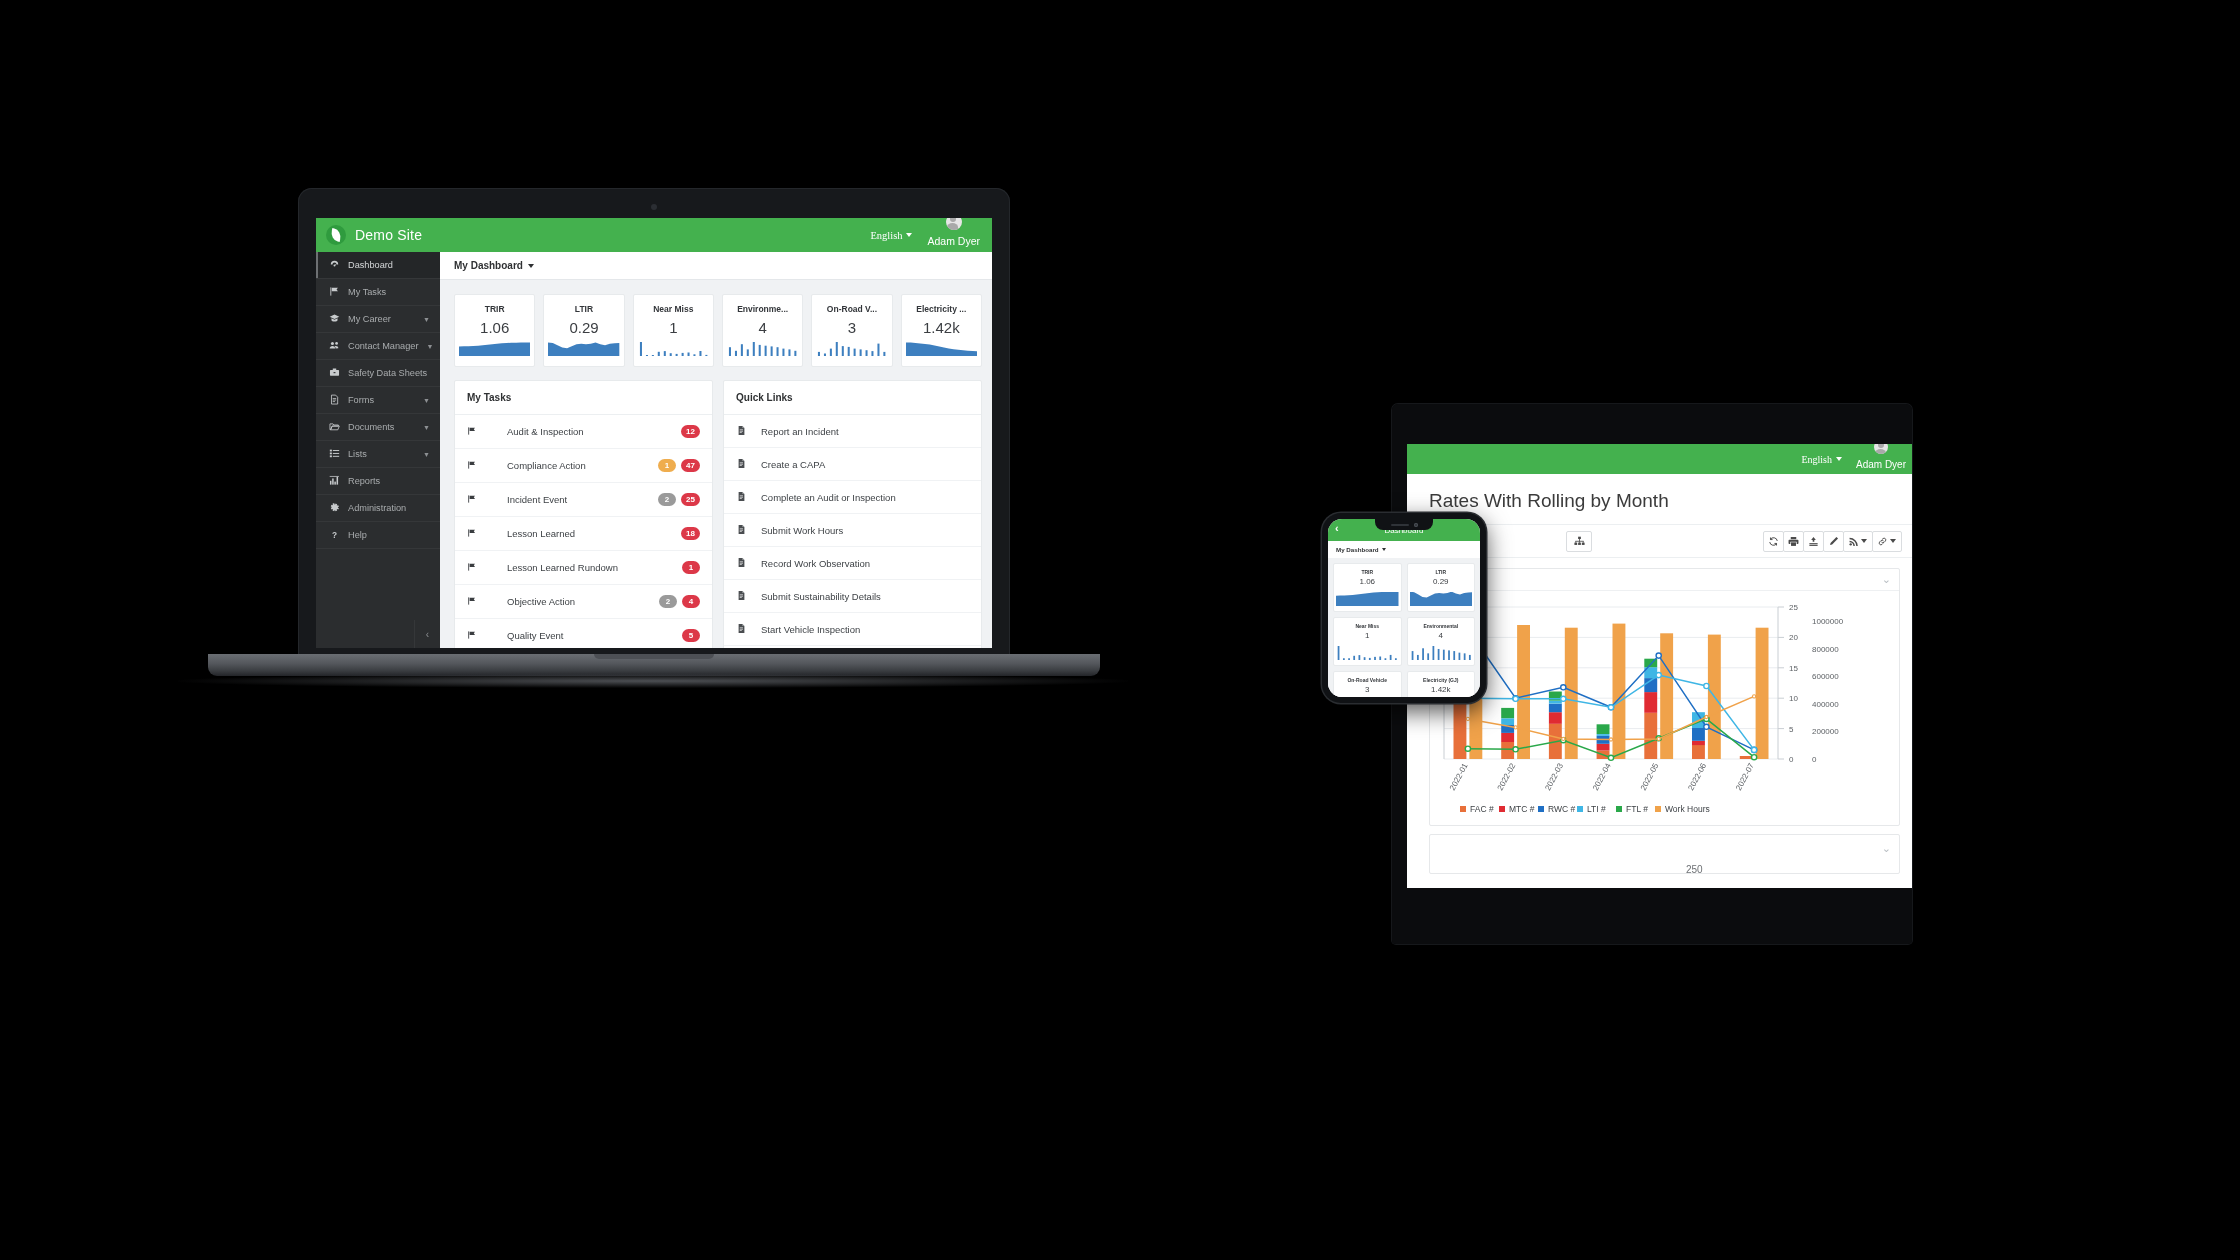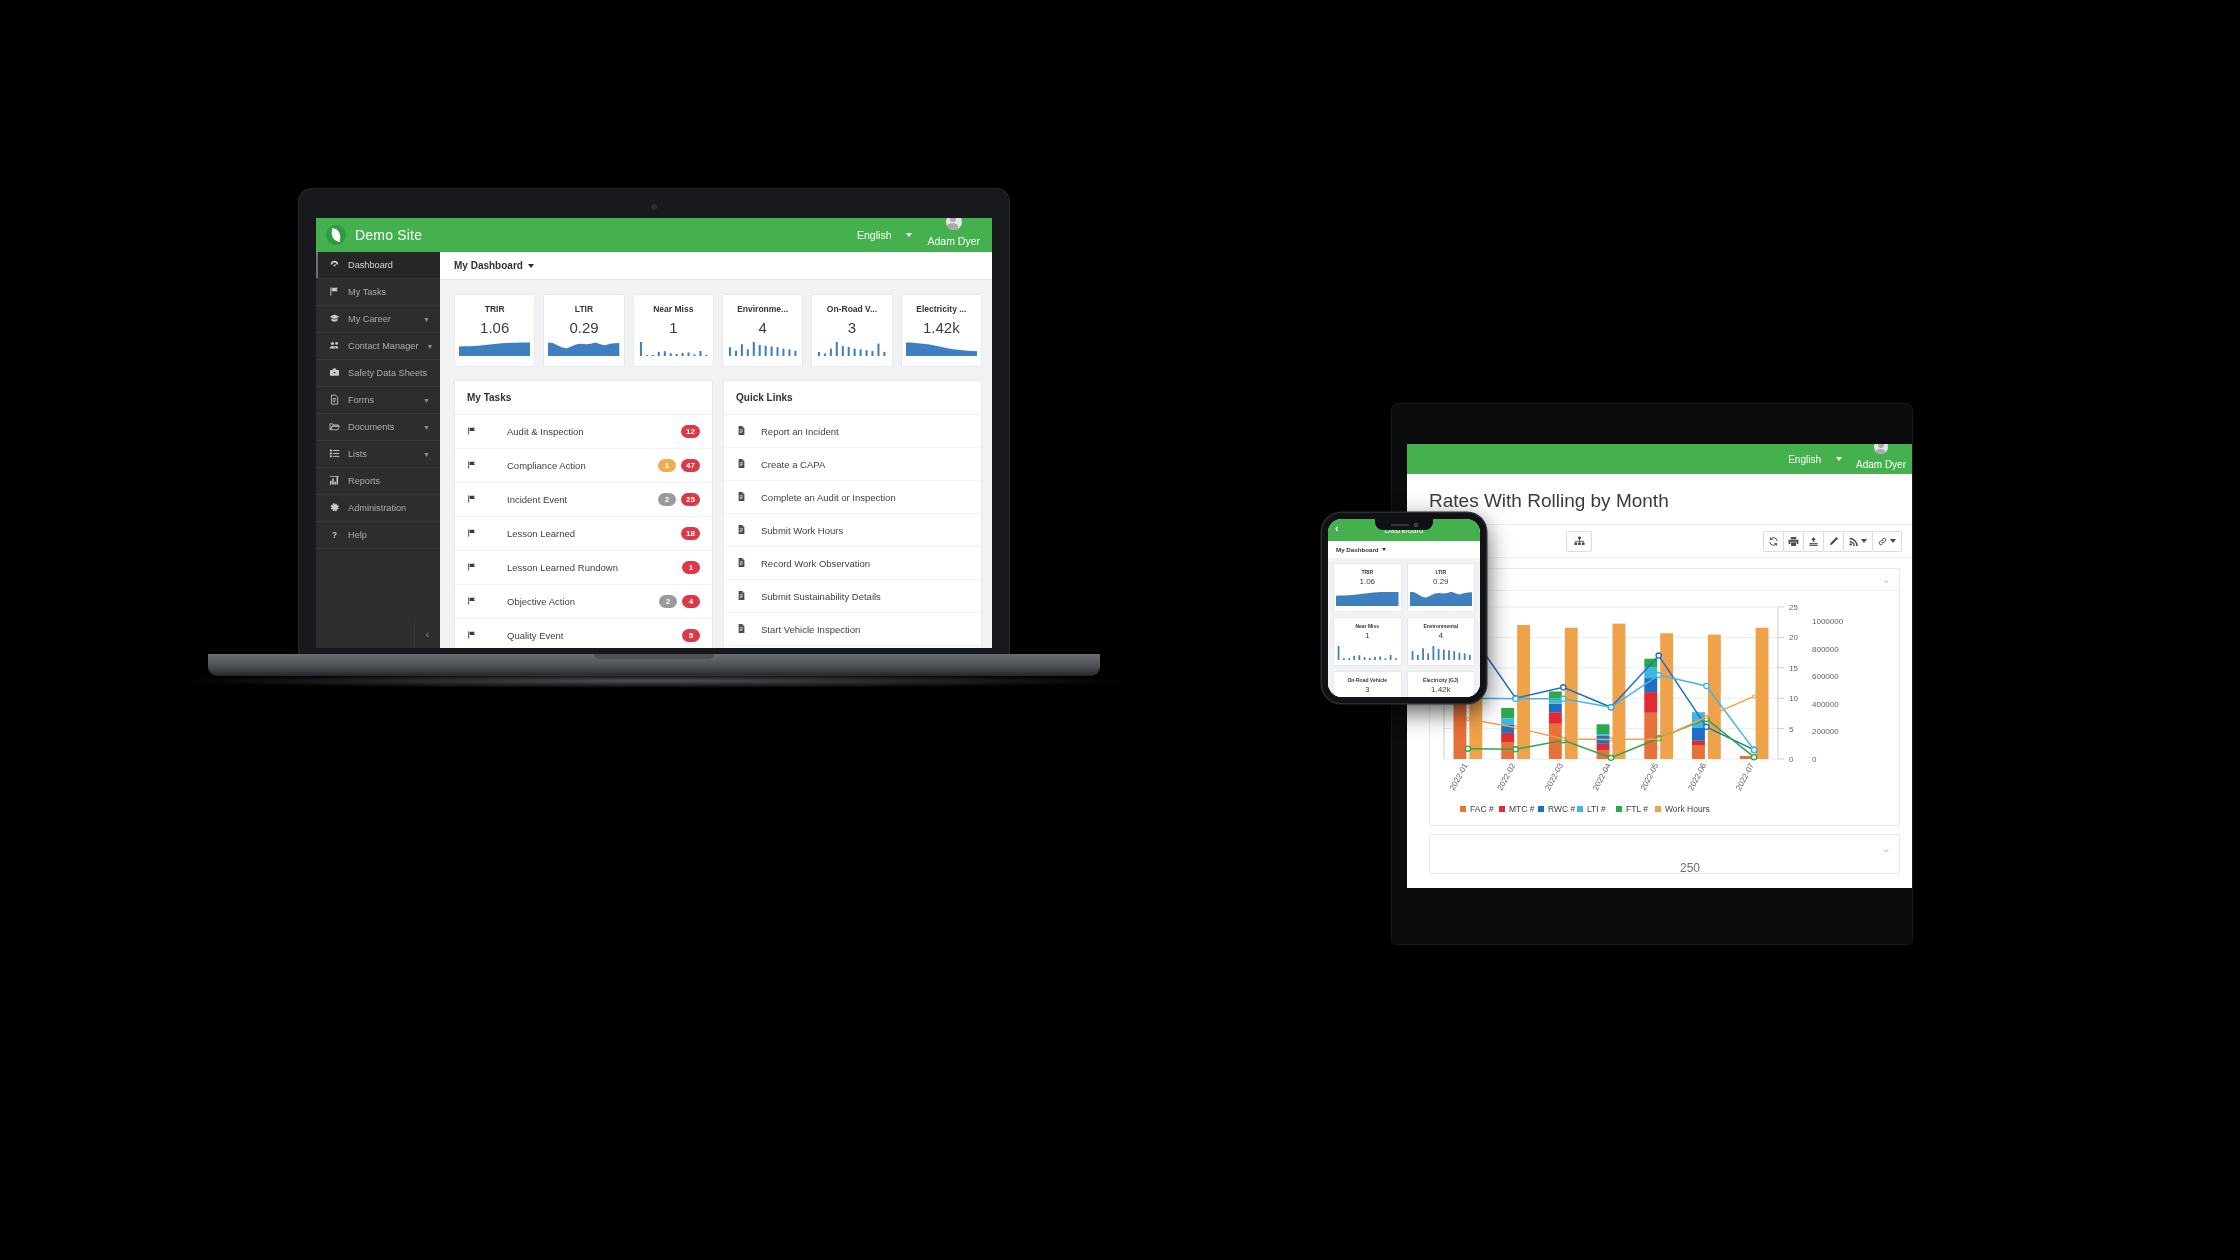--- a/index.html
+++ b/index.html
@@ -24,21 +24,21 @@
     background: #fff; overflow: hidden;
   }
   .mon-topbar {
     height: 30px; background: #44b14e; position: relative;
   }
   .mon-topbar-right {
     position:absolute; right: 6px; top: 0; height:30px;
     display:flex; align-items:center; gap: 14px;
     color:#fff; font-size: 10px;
   }
-  .mon-lang { display:flex; align-items:center; gap:15px; white-space:nowrap; }
+  .mon-lang { display:flex; align-items:center; gap:4px; white-space:nowrap;font-family:Liberation Serif, serif; }
   .caret { width:0;height:0;border-left:3px solid transparent;border-right:3px solid transparent;border-top:4px solid currentColor; display:inline-block; }
   .avatar-sm {
     width:14px;height:14px;border-radius:50%;background:#e6e6e6;
     display:inline-block; position:relative; overflow:hidden; flex:none;
   }
   .avatar-sm::before{content:"";position:absolute;left:4px;top:2px;width:6px;height:6px;border-radius:50%;background:#a9a9a9;}
   .avatar-sm::after{content:"";position:absolute;left:1.5px;top:9px;width:11px;height:8px;border-radius:50% 50% 0 0;background:#a9a9a9;}
   .mon-user{display:flex;align-items:center;gap:5px;white-space:nowrap;flex-direction:column;}
 
   .mon-pagetitle {
@@ -407,21 +407,21 @@
                 <rect x="180" y="207" width="6" height="6" fill="#2aa84a"></rect>
                 <text x="190" y="212.5" font-size="8.5" fill="#3e4246" font-family="Liberation Sans">FTL #</text>
                 <rect x="219" y="207" width="6" height="6" fill="#f0a24a"></rect>
                 <text x="229" y="212.5" font-size="8.5" fill="#3e4246" font-family="Liberation Sans">Work Hours</text>
               </svg>
           </div>
         </div>
 
         <div class="mon-bottom-card">
           <span class="chev-down" style="top:8px">⌄</span>
-          <span style="position:absolute;left:250px;bottom:-2px;font-size:12px;color:#6d7074;">250</span>
+          <span style="position:absolute;left:256px;bottom:-2px;font-size:10px;color:#6d7074;">250</span>
         </div>
       </div>
     </div>
   </div>
 
   <div class="laptop">
     <div class="laptop-lid">
       <div class="cam"></div>
       <div class="laptop-screen">
 

